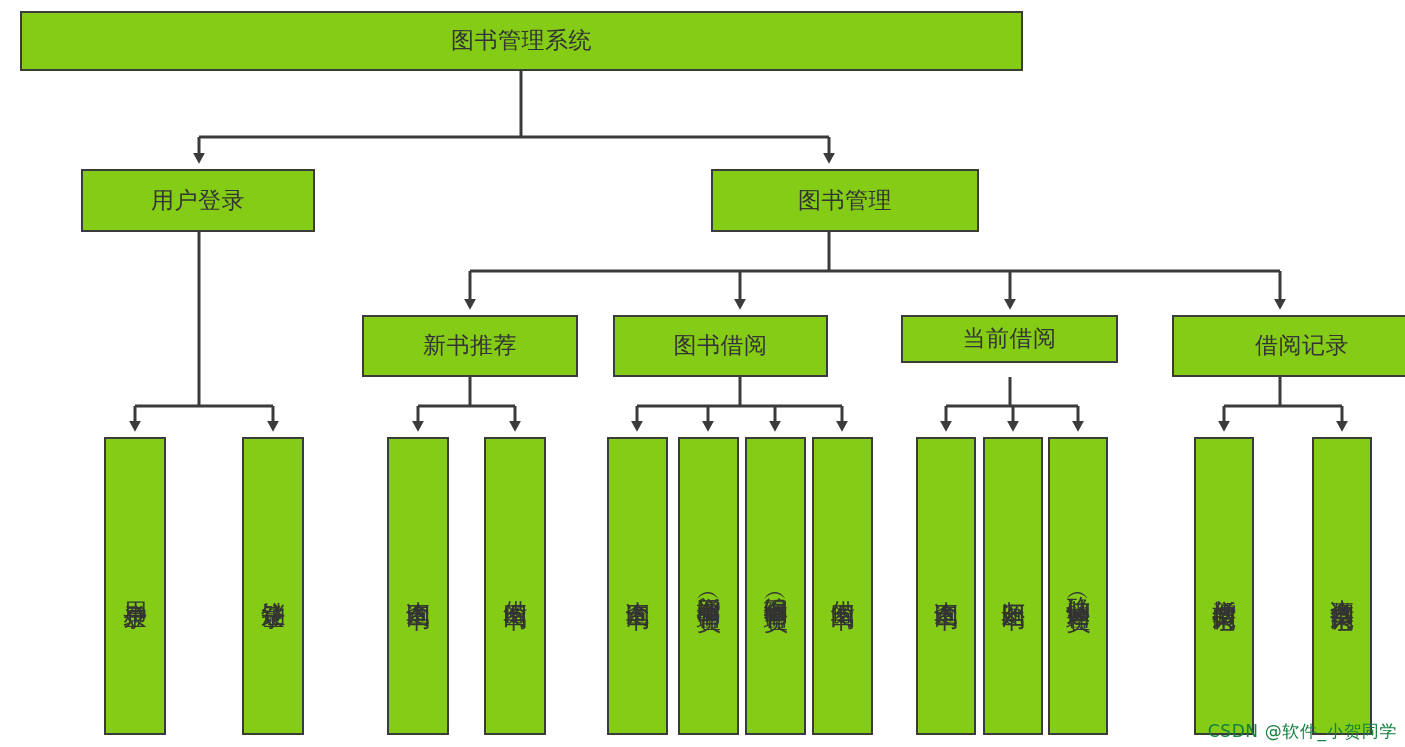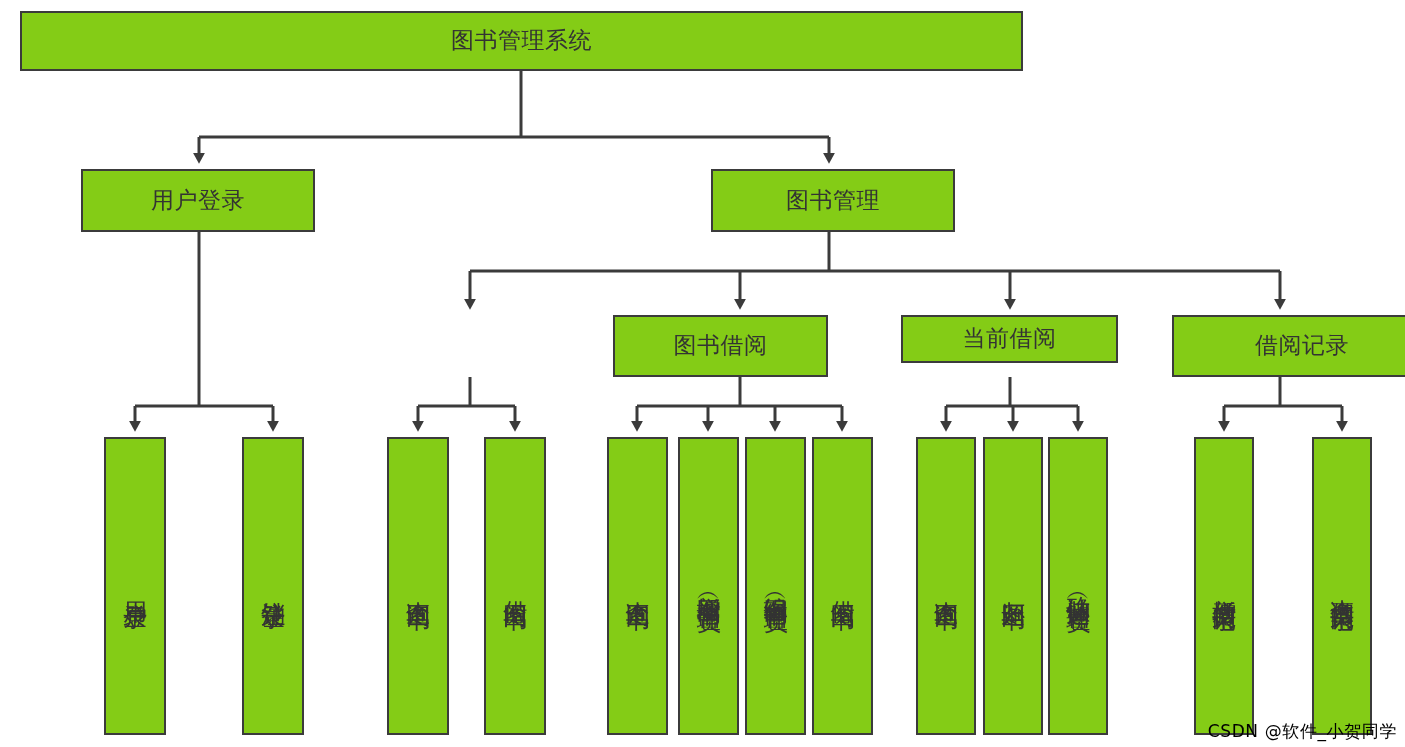--- a/index.html
+++ b/index.html
@@ -57,21 +57,21 @@
     line-height: 1.18;
     letter-spacing: 2px;
     white-space: nowrap;
     max-height: 100%;
   }
   .watermark {
     position: absolute;
     right: 8px;
     bottom: 4px;
     font-size: 17px;
-    color: #000000;
+    color: #15803d;
     letter-spacing: 0.6px;
     white-space: nowrap;
     user-select: none;
   }
 </style>
 </head>
 <body>
 
 <div id="diagram-root">
 
@@ -125,24 +125,27 @@
     </g>
   </svg>
 
   <div class="node-box node-h" style="left:20px; top:11px; width:1003px; height:60px;">
     <span class="node-label">图书管理系统</span>
   </div>
 
   <div class="node-box node-h" style="left:81px; top:169px; width:234px; height:63px;">
     <span class="node-label">用户登录</span>
   </div>
-  <div class="node-box node-h" style="left:711px; top:169px; width:244px; height:63px;">
+  <div class="node-box node-h" style="left:711px; top:169px; width:268px; height:63px;">
     <span class="node-label">图书管理</span>
   </div>
 
+  <div class="node-box node-h" style="left:362px; top:315px; width:216px; height:62px;">
+    <span class="node-label">新书推荐</span>
+  </div>
   <div class="node-box node-h" style="left:613px; top:315px; width:215px; height:62px;">
     <span class="node-label">图书借阅</span>
   </div>
   <div class="node-box node-h" style="left:901px; top:315px; width:217px; height:48px;">
     <span class="node-label">当前借阅</span>
   </div>
   <div class="node-box node-h" style="left:1172px; top:315px; width:260px; height:62px;">
     <span class="node-label">借阅记录</span>
   </div>
 

